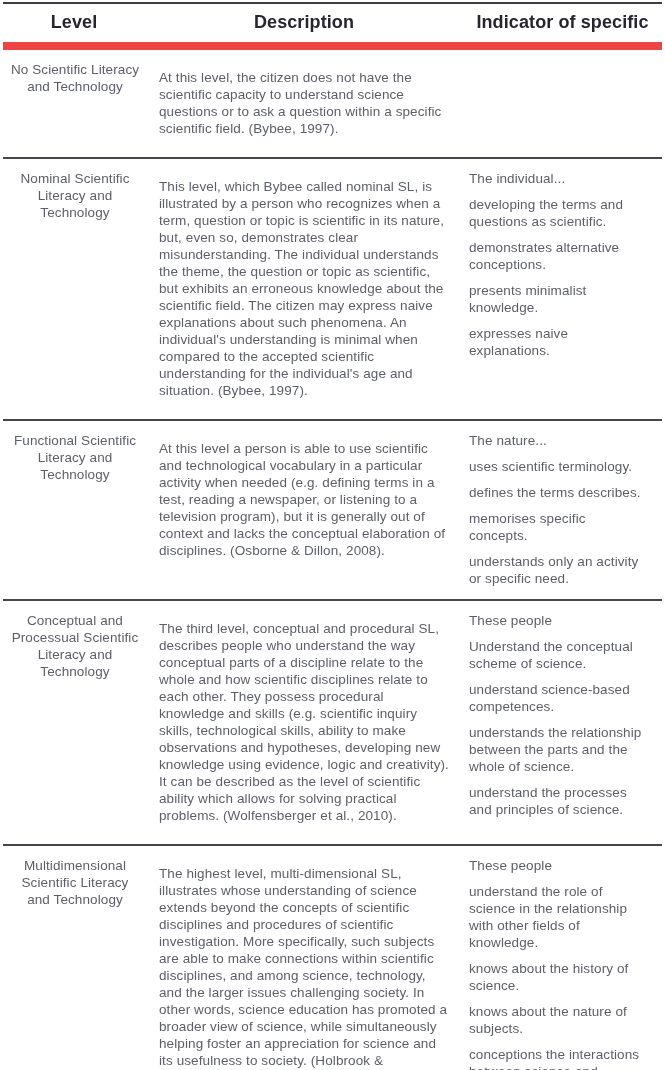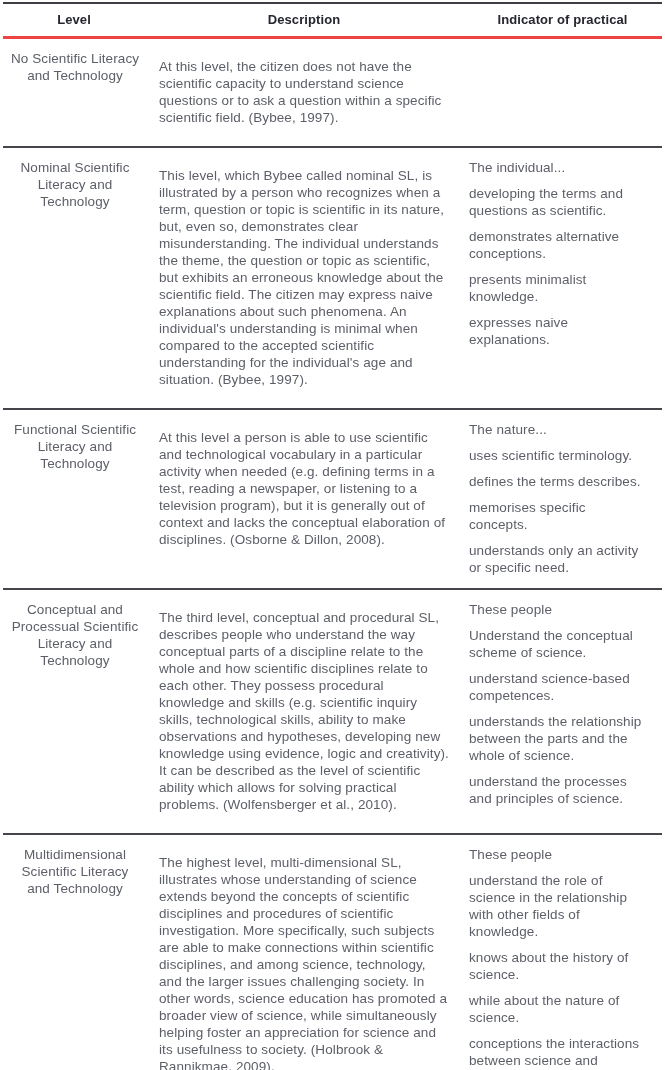--- a/index.html
+++ b/index.html
@@ -11,26 +11,26 @@
     font-family: "Liberation Sans", sans-serif;
     background: #ffffff;
   }
   table.lit-table {
     width: 100%;
     border-collapse: collapse;
     border-top: 2px solid #3d3e44;
     table-layout: fixed;
   }
   table.lit-table th {
-    font-size: 13px;
+    font-size: 18px;
     font-weight: bold;
     color: #26272e;
     text-align: center;
     padding: 8px 4px 9px 4px;
-    border-bottom: 3px solid #ef4444;
+    border-bottom: 8px solid #ef4444;
     letter-spacing: 0.1px;
   }
   table.lit-table td {
     font-size: 13.5px;
     color: #5c5f67;
     line-height: 17px;
     padding: 11px 4px 12px 6px;
     border-bottom: 2px solid #45464c;
     vertical-align: top;
     letter-spacing: 0.1px;
@@ -60,21 +60,21 @@
   <table class="lit-table">
     <colgroup>
       <col class="c-level">
       <col class="c-desc">
       <col class="c-ind">
     </colgroup>
     <thead>
       <tr>
         <th>Level</th>
         <th>Description</th>
-        <th>Indicator of practical</th>
+        <th>Indicator of specific</th>
       </tr>
     </thead>
     <tbody id="table-body">
   <tr>
     <td class="level-cell">
       <div class="level-text">No Scientific Literacy and Technology</div>
     </td>
     <td class="desc-cell">
       <p>At this level, the citizen does not have the scientific capacity to understand science questions or to ask a question within a specific scientific field. (Bybee, 1997).</p>
     </td>
@@ -142,20 +142,20 @@
       <div class="level-text">Multidimensional Scientific Literacy and Technology</div>
     </td>
     <td class="desc-cell">
       <p>The highest level, multi-dimensional SL, illustrates whose understanding of science extends beyond the concepts of scientific disciplines and procedures of scientific investigation. More specifically, such subjects are able to make connections within scientific disciplines, and among science, technology, and the larger issues challenging society. In other words, science education has promoted a broader view of science, while simultaneously helping foster an appreciation for science and its usefulness to society. (Holbrook &amp; Rannikmae, 2009).</p>
     </td>
     <td class="ind-cell">
       <div class="ind-list">
               <p>These people</p>
               <p>understand the role of science in the relationship with other fields of knowledge.</p>
               <p>knows about the history of science.</p>
-              <p>while about the nature of science.</p>
+              <p>knows about the nature of subjects.</p>
               <p>conceptions the interactions between science and society.</p>
             </div>
     </td>
   </tr>
 </tbody>
   </table>
 </div>
 
 </body></html>

